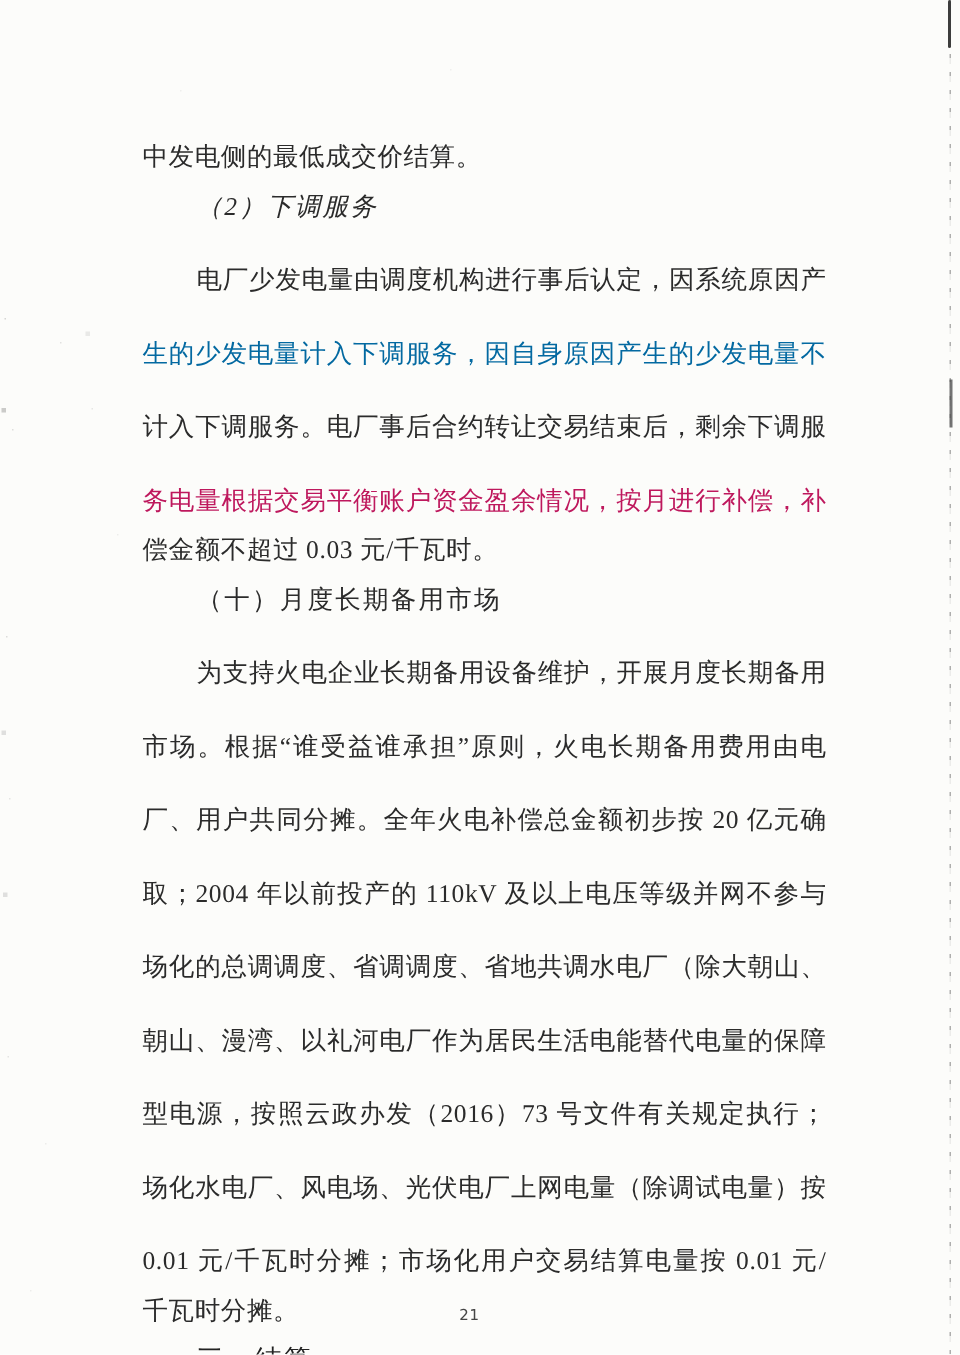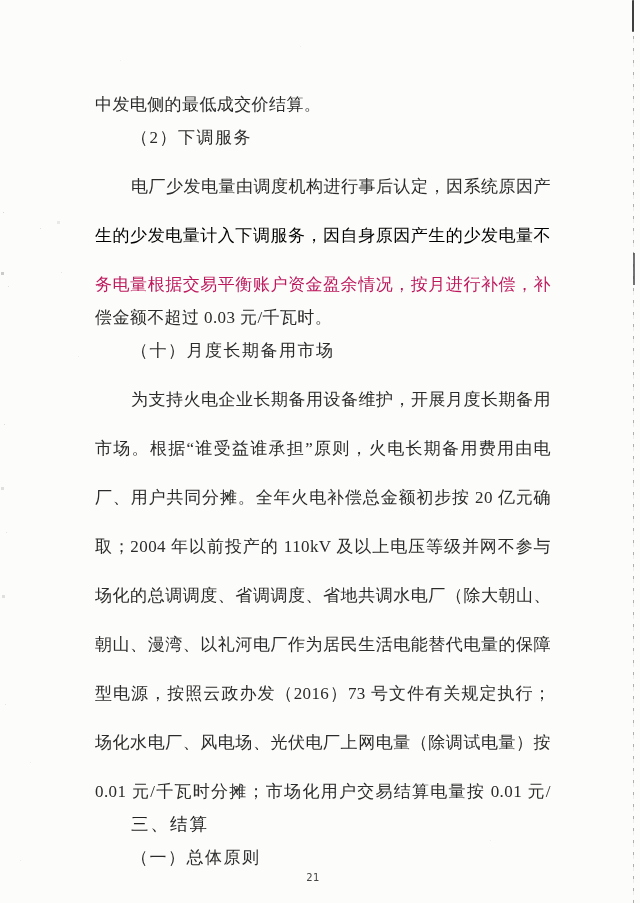--- a/index.html
+++ b/index.html
@@ -104,35 +104,37 @@
   }
 </style>
 </head>
 <body>
 
 <div class="page" style="background: rgb(252, 252, 250);">
 
   <div class="text-block" id="doc-lines">
 
   <div class="line s-body" style="color: rgb(43, 43, 43);">中发电侧的最低成交价结算。</div>
-      <div class="line s-sub ind2" style="color: rgb(43, 43, 43);">（2）下调服务</div>
+      <div class="line s-sub ind2" style="color: rgb(43, 43, 43); font-style: italic;">（2）下调服务</div>
       <div class="line s-body ind2 just" style="color: rgb(43, 43, 43);">电厂少发电量由调度机构进行事后认定，因系统原因产</div>
-      <div class="line s-body just" style="color: #000000;">生的少发电量计入下调服务，因自身原因产生的少发电量不</div>
+      <div class="line s-body just" style="color: #0369a1;">生的少发电量计入下调服务，因自身原因产生的少发电量不</div>
+      <div class="line s-body just" style="color: rgb(43, 43, 43);">计入下调服务。电厂事后合约转让交易结束后，剩余下调服</div>
       <div class="line s-body just" style="color: #be185d;">务电量根据交易平衡账户资金盈余情况，按月进行补偿，补</div>
       <div class="line s-body" style="color: rgb(43, 43, 43);">偿金额不超过 0.03 元/千瓦时。</div>
       <div class="line s-sub ind2" style="color: rgb(43, 43, 43);">（十）月度长期备用市场</div>
       <div class="line s-body ind2 just" style="color: rgb(43, 43, 43);">为支持火电企业长期备用设备维护，开展月度长期备用</div>
       <div class="line s-body just" style="color: rgb(43, 43, 43);">市场。根据“谁受益谁承担”原则，火电长期备用费用由电</div>
       <div class="line s-body just" style="color: rgb(43, 43, 43);">厂、用户共同分摊。全年火电补偿总金额初步按 20 亿元确</div>
       <div class="line s-body just" style="color: rgb(43, 43, 43);">取；2004 年以前投产的 110kV 及以上电压等级并网不参与市</div>
       <div class="line s-body just" style="color: rgb(43, 43, 43);">场化的总调调度、省调调度、省地共调水电厂（除大朝山、</div>
       <div class="line s-body just" style="color: rgb(43, 43, 43);">朝山、漫湾、以礼河电厂作为居民生活电能替代电量的保障</div>
       <div class="line s-body just" style="color: rgb(43, 43, 43);">型电源，按照云政办发（2016）73 号文件有关规定执行；市</div>
       <div class="line s-body just" style="color: rgb(43, 43, 43);">场化水电厂、风电场、光伏电厂上网电量（除调试电量）按</div>
       <div class="line s-body just" style="color: rgb(43, 43, 43);">0.01 元/千瓦时分摊；市场化用户交易结算电量按 0.01 元/</div>
+      <div class="line s-body" style="color: rgb(43, 43, 43);">千瓦时分摊。</div>
       <div class="line s-heading ind2">三、结算</div>
       <div class="line s-sub ind2" style="color: rgb(43, 43, 43);">（一）总体原则</div>
     </div>
 
   <div class="artifact-vline"></div>
   <div class="artifact-vline-cap"></div>
   <div class="artifact-vline-mid"></div>
   <div class="speckles"></div>
 
   <div class="page-number">21</div>

